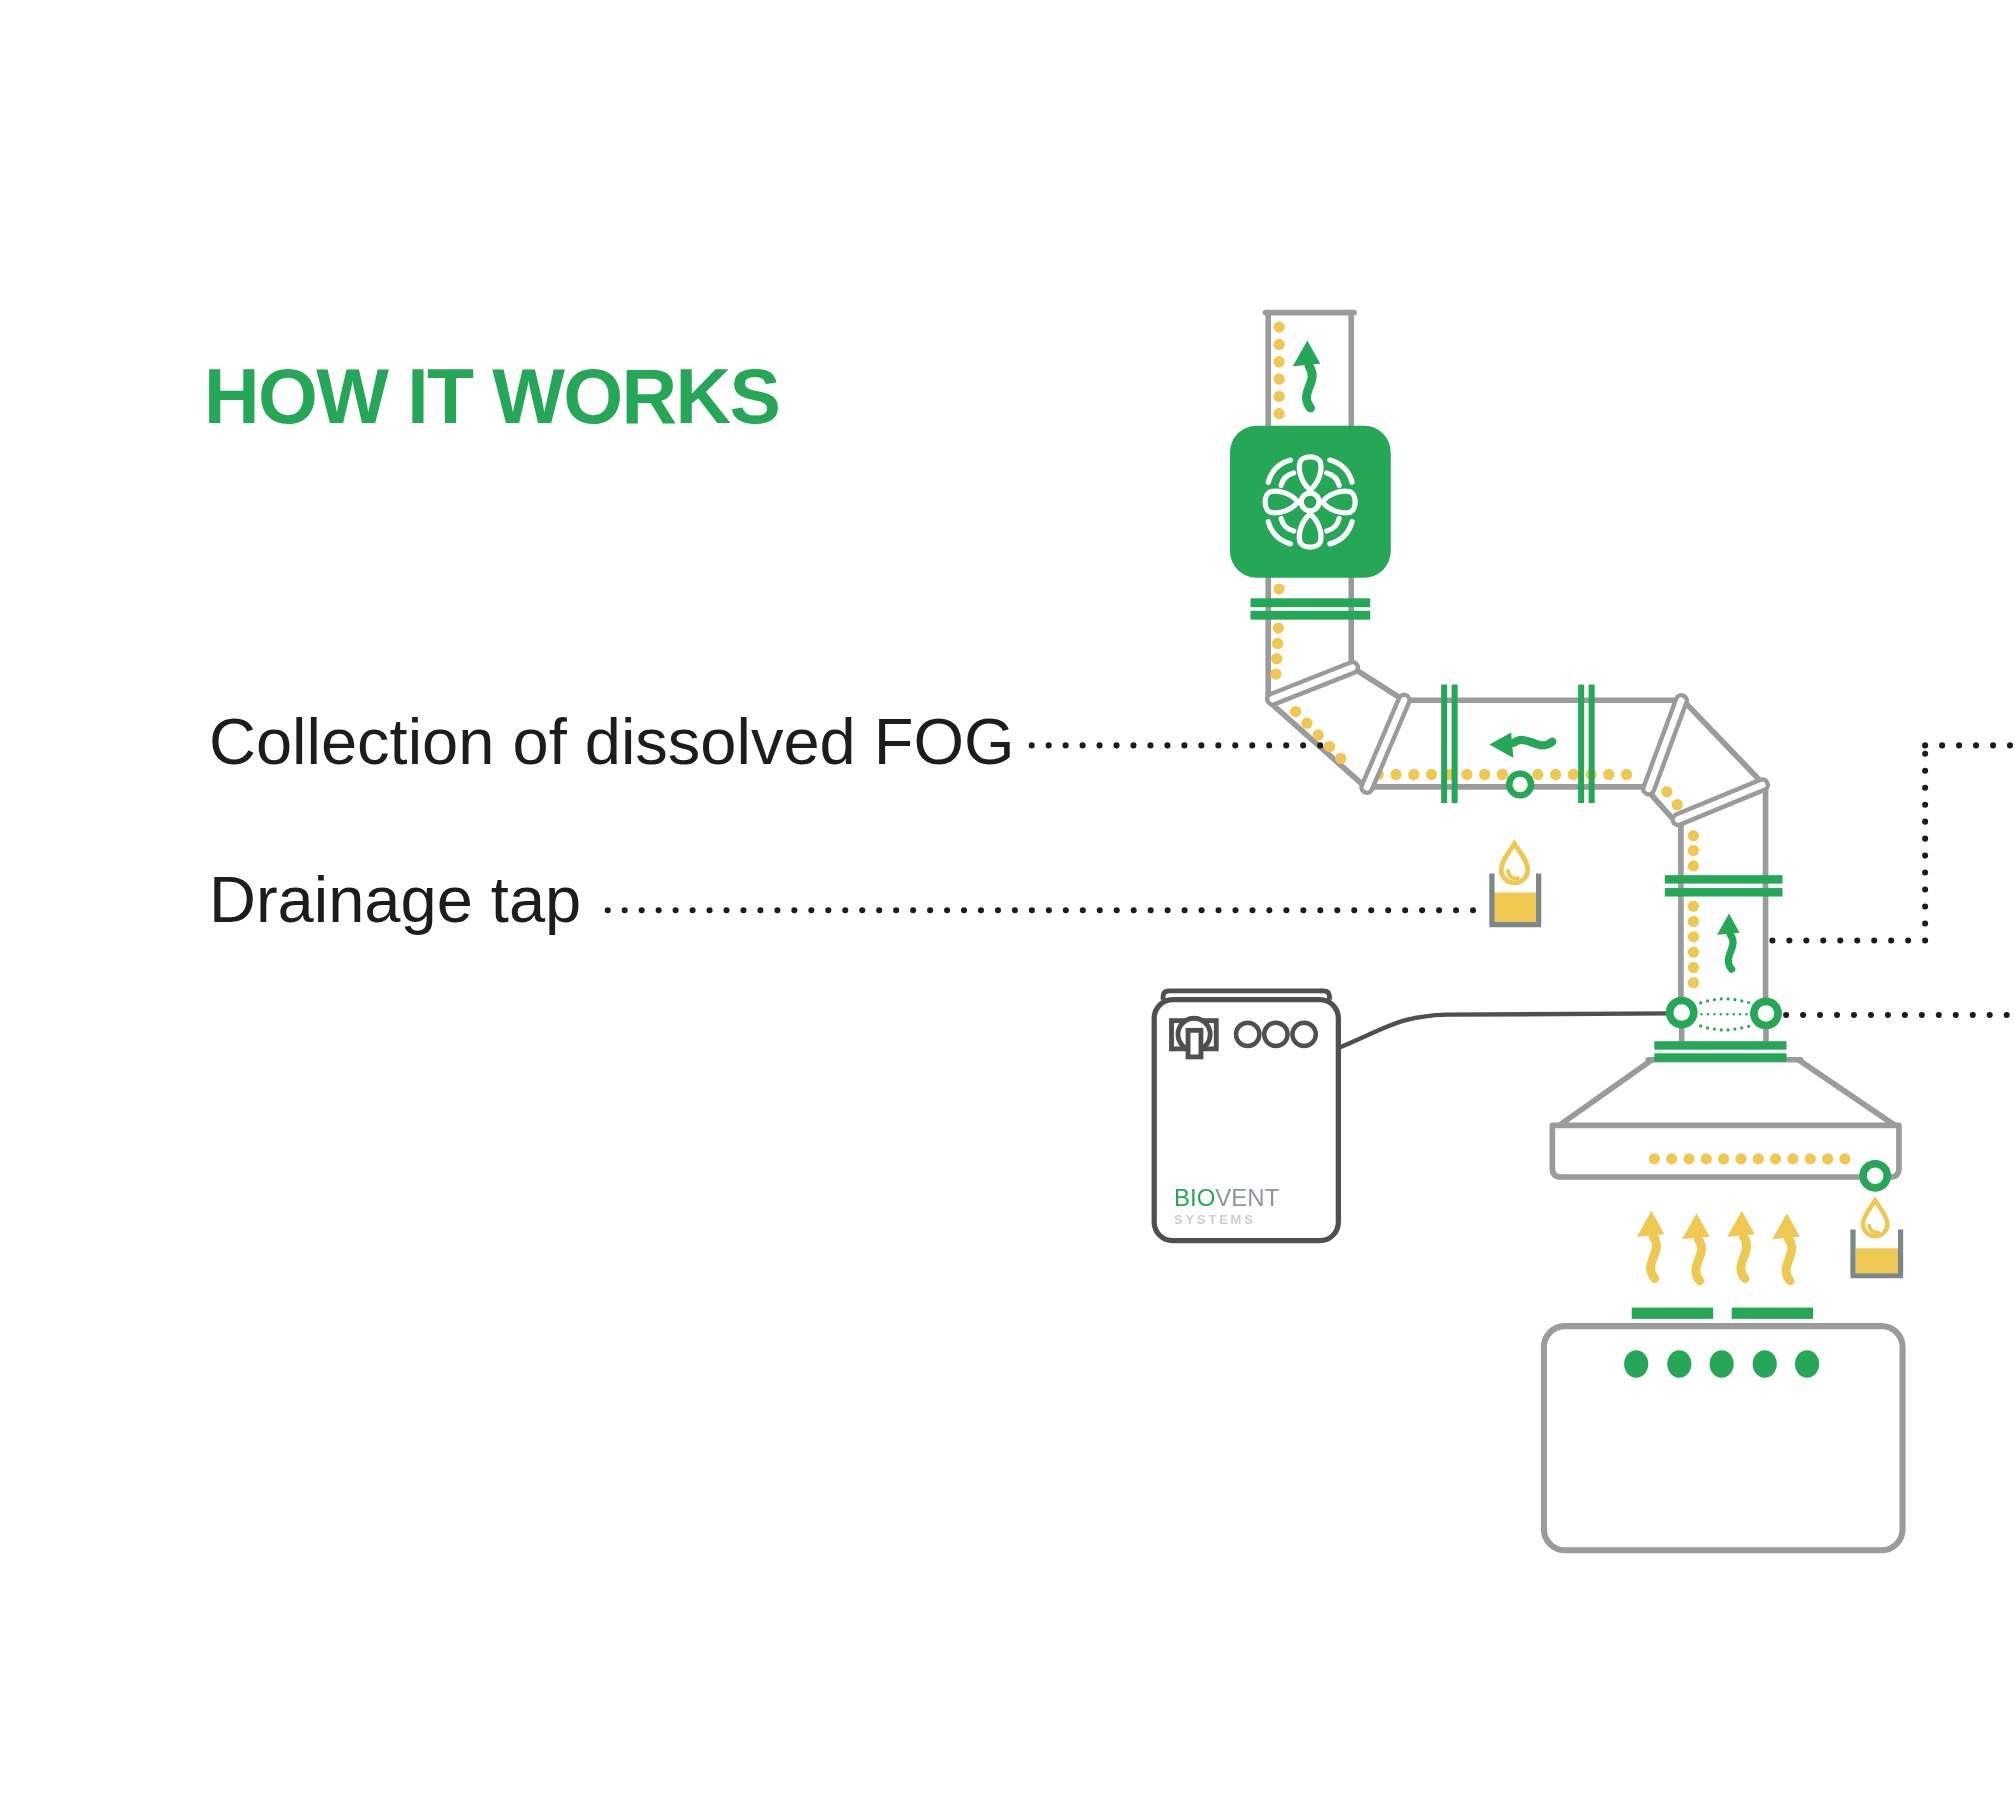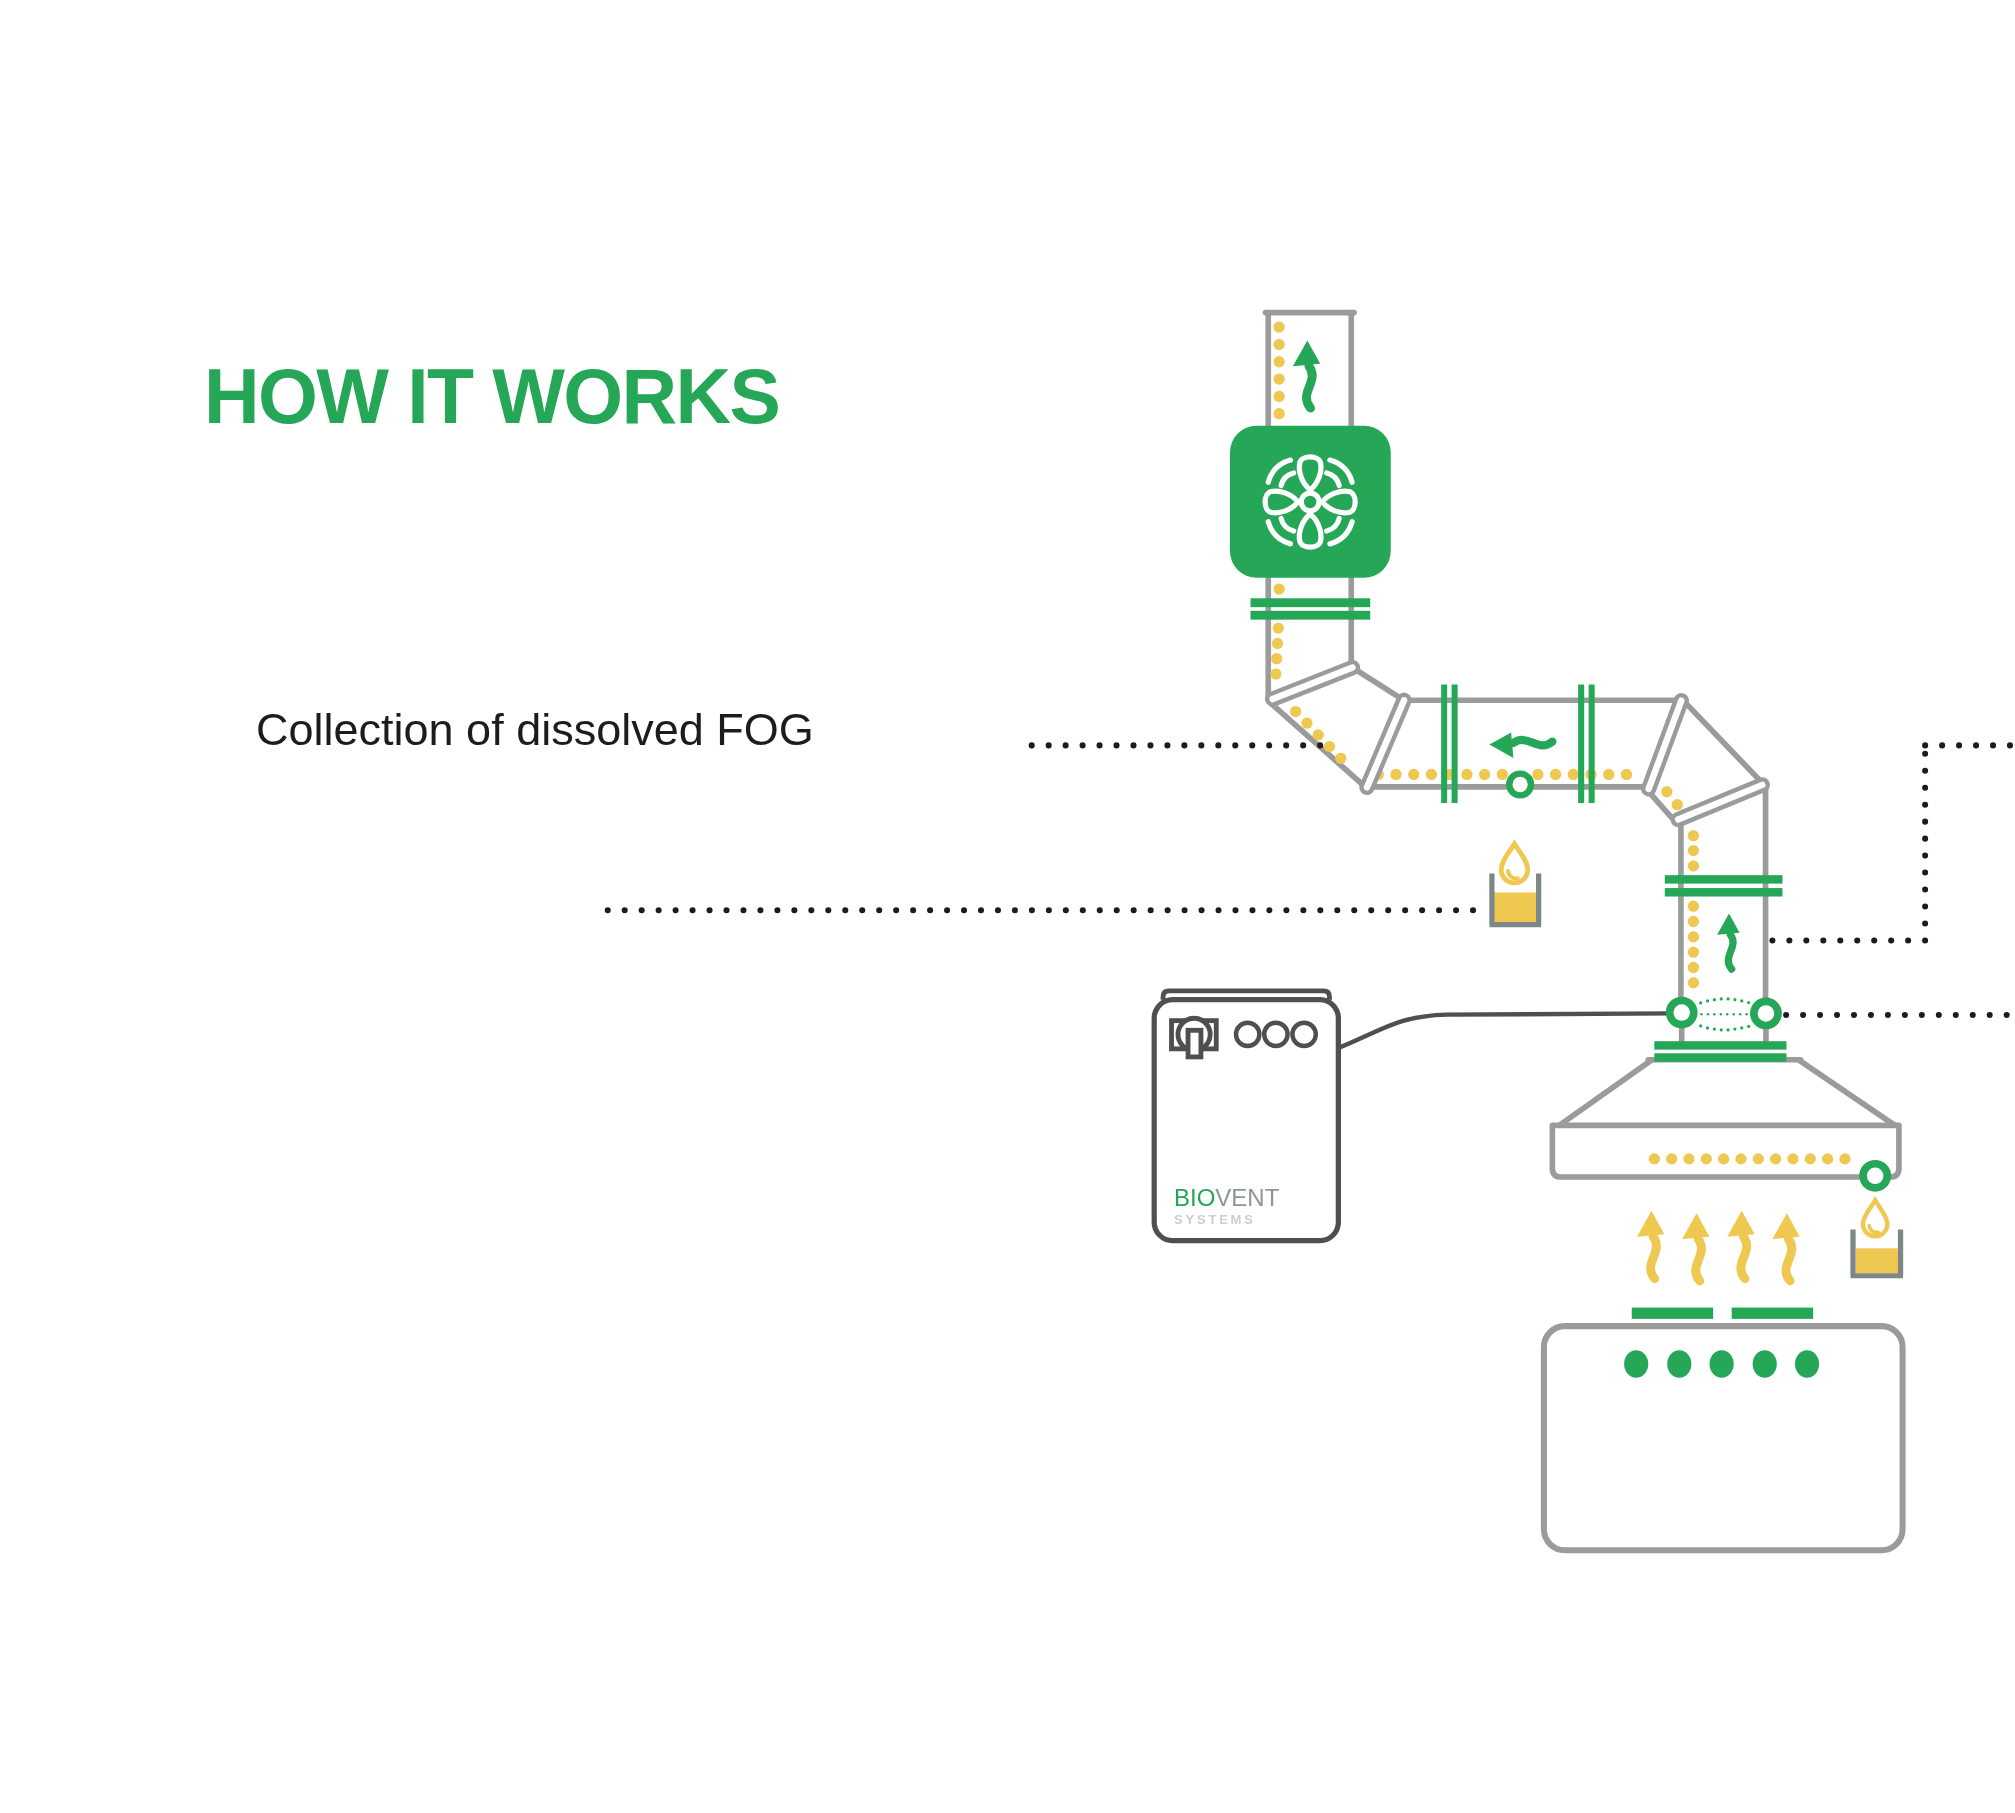--- a/index.html
+++ b/index.html
@@ -1,21 +1,21 @@
 <!DOCTYPE html>
 <html style="--c-green: #26a758; --c-yellow: #efc851; --c-gray: #9b9b9b; --c-dark: #4f4f4f; --c-cup: #7d8788; --c-ventgray: #8e9599; --c-sysgray: #c9ced1; --c-text: #1c1c1c;font-size:6.4px"><head>
 <meta charset="utf-8">
 <style>
   html,body{margin:0;padding:0;background:#ffffff;}
   #stage{position:relative;width:3224px;height:1814px;background:#fff;overflow:hidden;
          font-family:"Liberation Sans",sans-serif;}
   #diagram{position:absolute;left:0;top:0;width:3224px;height:1814px;}
   .txt{position:absolute;white-space:nowrap;color:var(--c-text);}
   #title{left:204px;top:352px;font-size:77px;font-weight:bold;letter-spacing:-1.6px;color:var(--c-green);}
-  .lbl{font-size:45px;font-weight:400;margin-left:47px;}
+  .lbl{font-size:65px;font-weight:400;}
   #lbl-collection{left:209px;top:704px;}
   #lbl-drainage{left:209px;top:862px;}
   #brand{position:absolute;left:1174px;top:1186px;line-height:1;}
   #brand .l1{font-size:24px;font-weight:normal;letter-spacing:0px;}
   #brand .bio{color:var(--c-green);}
   #brand .vent{color:var(--c-ventgray);}
   #brand .l2{font-size:13px;font-weight:bold;letter-spacing:2.8px;color:var(--c-sysgray);margin-top:3px;}
   
   .duct{stroke:var(--c-gray);stroke-width:14;fill:none;stroke-linecap:round;stroke-linejoin:round;}
   .jointA{stroke:var(--c-gray);stroke-width:38;stroke-linecap:round;}
@@ -267,20 +267,21 @@
     </g>
 
     <path class="dotted" d="M2560 1849 H3290"></path>
     <path class="dotted" d="M1508 2258 H3662"></path>
     <path class="dotted" d="M4398 2333 H4777 M4777 2333 V1849 M4777 1849 H5240"></path>
     <path class="dotted" d="M4432 2518 H5236"></path>
   </svg>
 
   <div id="title" class="txt">HOW IT WORKS</div>
   <div id="lbl-collection" class="txt lbl">Collection of dissolved FOG</div>
+  <div id="lbl-drainage" class="txt lbl">Drainage tap</div>
 
   <div id="brand">
     <div class="l1"><span class="bio">BIO</span><span class="vent">VENT</span></div>
     <div class="l2">SYSTEMS</div>
   </div>
 
 </div>
 
 
 </body></html>

